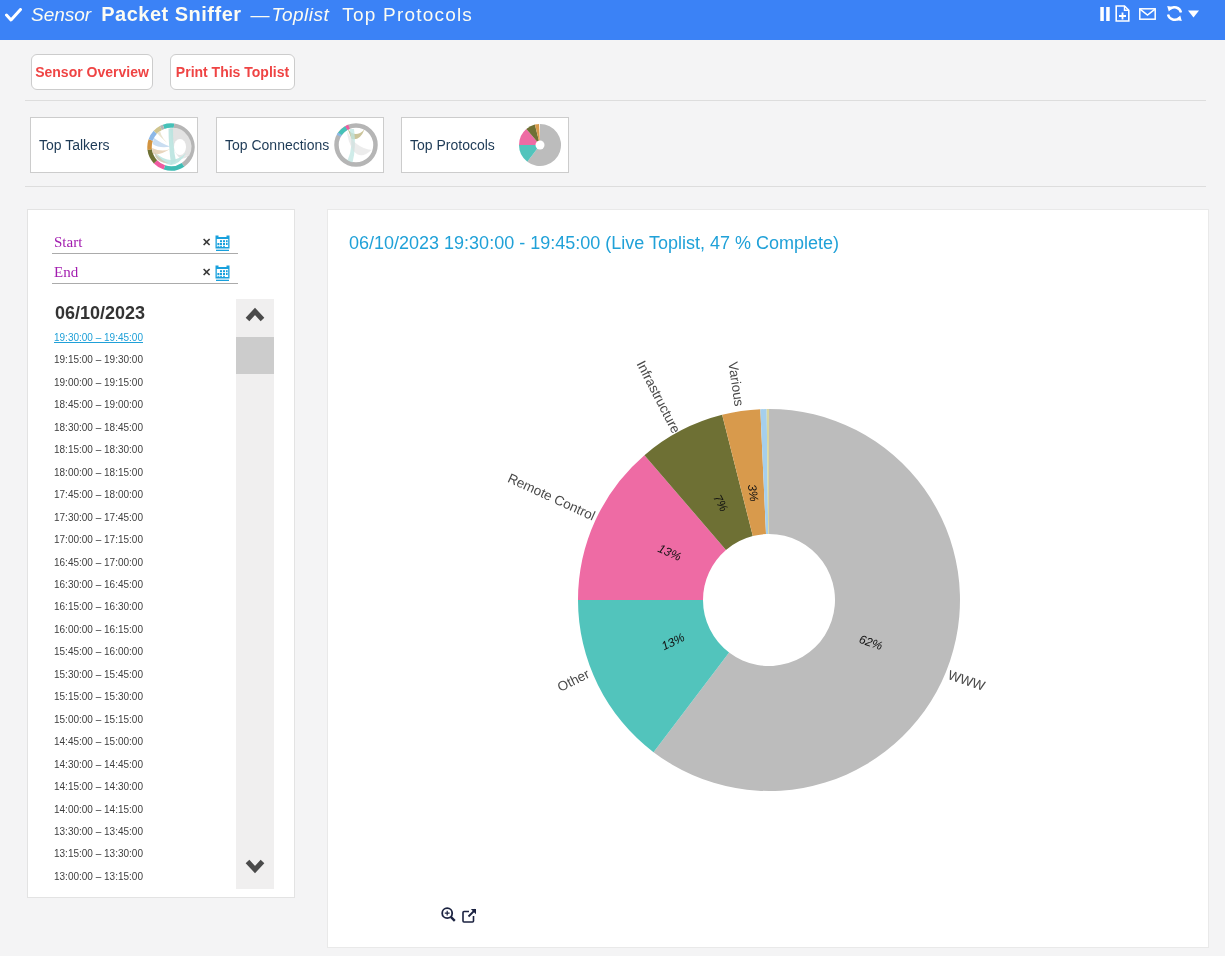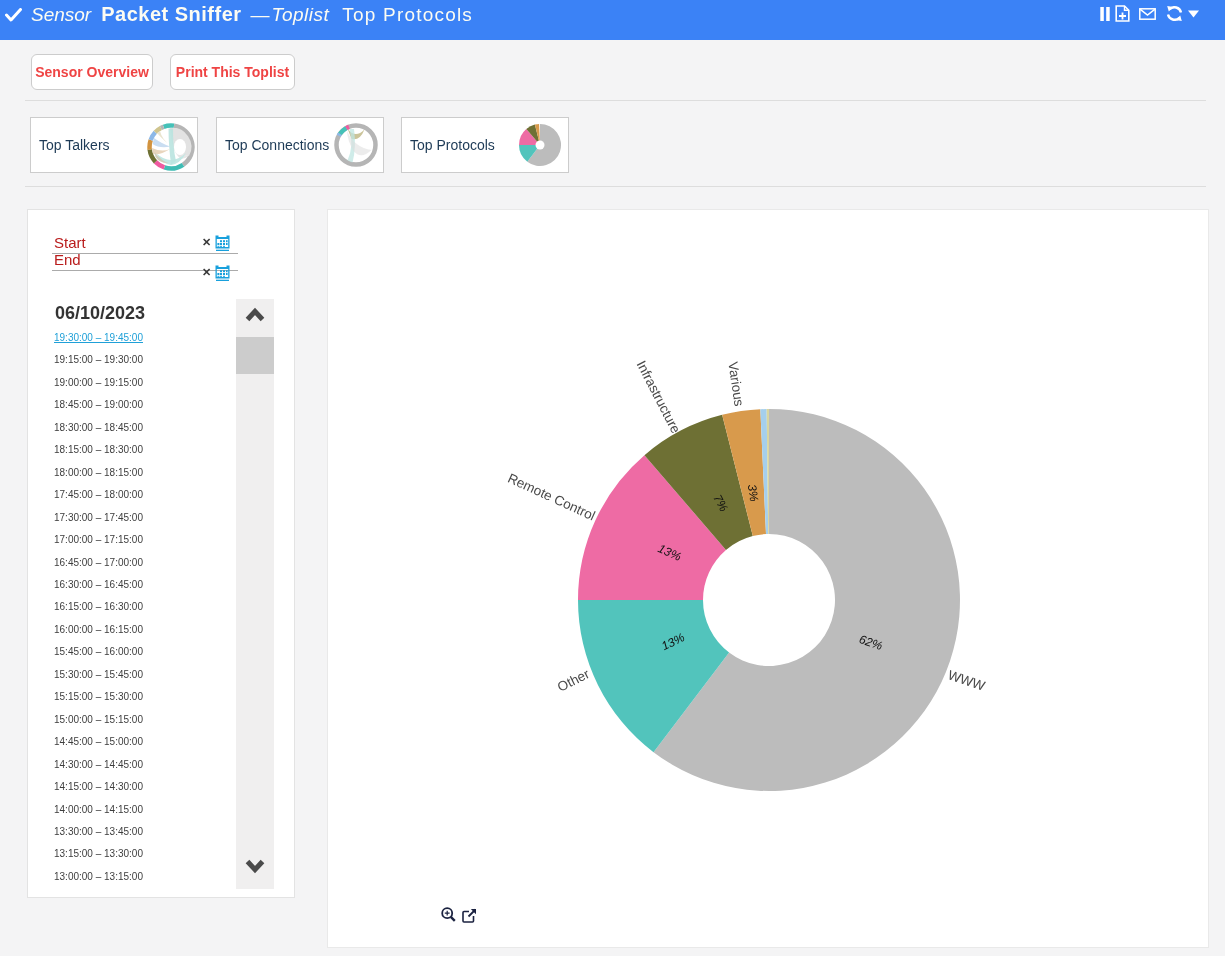--- a/index.html
+++ b/index.html
@@ -21,21 +21,21 @@
 
 .hr { position:absolute; left:25px; width:1181px; height:0; border-top:1px solid #ddd; }
 
 
 .tabcard { position:absolute; top:117px; height:56px; width:168px; background:#fff; border:1px solid #ccc; }
 .tabcard span { position:absolute; left:8px; top:0; height:54px; display:flex; align-items:center; font-size:14px; color:#1d3a56; }
 .tabcard svg.icn { position:absolute; top:50%; margin-top:-22px; }
 
 
 #leftpanel { position:absolute; left:27px; top:209px; width:268px; height:689px; background:#fff; border:1px solid #e3e3e3; }
-.inp { position:absolute; left:24px; width:186px; border-bottom:1px solid #ababab; color:#b91c1c; font-size:15px; }
+.inp { position:absolute; left:24px; width:186px; border-bottom:1px solid #ababab; color:#a21caf; font-size:15px;font-family:Liberation Serif, serif; }
 .inp .ph { position:absolute; left:2px; }
 .inpicons { position:absolute; display:flex; align-items:center; }
 .xclear { color:#3a3a3a; font-weight:bold; font-size:11px; margin-right:4px; }
 .datehead { position:absolute; left:27px; top:93px; font-size:18px; font-weight:bold; color:#333; }
 .tlist { position:absolute; left:26px; top:117px; font-size:10px; color:#3d3d3d; line-height:22.45px; white-space:nowrap; }
 .tlist .sel { color:#1fa0d8; text-decoration:underline; }
 
 
 .sbar { position:absolute; left:208px; top:89px; width:38px; height:590px; background:#f0efef; }
 .sthumb { position:absolute; left:0; top:38px; width:38px; height:37px; background:#ccc; }
@@ -159,21 +159,21 @@
             <rect x="5" y="9" width="2" height="2"></rect>
             <rect x="8" y="9" width="2" height="2"></rect>
             <rect x="11" y="9" width="1.6" height="2"></rect>
             <rect x="2.4" y="11.8" width="2" height="1"></rect>
             <rect x="5" y="11.8" width="2" height="1"></rect>
             <rect x="8" y="11.8" width="2" height="1"></rect>
           </g>
           <rect x="1" y="15.7" width="13" height="1.8" fill="#18a0dc"></rect>
         </svg>
     </div>
-    <div class="inp" style="top:41px; height:20px;">
+    <div class="inp" style="top:54px; height:20px;">
         <span class="ph">End</span>
       </div>
     <div class="inpicons" style="left:174px; top:54px;">
         <span class="xclear">✕</span>
       <svg width="15" height="17" viewBox="0 0 15 17">
           <path d="M0.5 1.5 h3 v1.5 h8 v-1.5 h3 v13 h-14 z M1.8 5 h11.4 v8 h-11.4 z" fill="#18a0dc" fill-rule="evenodd"></path>
           <g fill="#18a0dc">
             <rect x="5" y="6.2" width="2" height="2"></rect>
             <rect x="8" y="6.2" width="2" height="2"></rect>
             <rect x="11" y="6.2" width="1.6" height="2"></rect>
@@ -223,20 +223,21 @@
           <path d="M2.5 12.5 L10 4.5 L17.5 12.5" fill="none" stroke="#4a4a4a" stroke-width="5"></path>
         </svg>
       <div class="sthumb"></div>
       <svg width="20" height="16" viewBox="0 0 20 16" style="position:absolute;left:9px;top:559px">
           <path d="M2.5 3.5 L10 11.5 L17.5 3.5" fill="none" stroke="#4a4a4a" stroke-width="5"></path>
         </svg>
     </div>
   </div>
 
   <div id="chartpanel">
+    <div class="charttitle">06/10/2023 19:30:00 - 19:45:00 (Live Toplist, 47 % Complete)</div>
     <svg class="donut" width="880" height="737" viewBox="0 0 880 737">
       <path d="M441.00 199.00 A191 191 0 1 1 325.52 542.14 L401.10 442.57 A66 66 0 1 0 441.00 324.00 Z" fill="#bcbcbc"></path>
       <path d="M325.52 542.14 A191 191 0 0 1 250.00 390.00 L375.00 390.00 A66 66 0 0 0 401.10 442.57 Z" fill="#52c4bc"></path>
       <path d="M250.00 390.00 A191 191 0 0 1 316.45 245.20 L397.96 339.96 A66 66 0 0 0 375.00 390.00 Z" fill="#ee6ba4"></path>
       <path d="M316.45 245.20 A191 191 0 0 1 394.15 204.84 L424.81 326.02 A66 66 0 0 0 397.96 339.96 Z" fill="#6e7034"></path>
       <path d="M394.15 204.84 A191 191 0 0 1 432.34 199.20 L438.01 324.07 A66 66 0 0 0 424.81 326.02 Z" fill="#d89a4c"></path>
       <path d="M432.34 199.20 A191 191 0 0 1 438.67 199.01 L440.19 324.00 A66 66 0 0 0 438.01 324.07 Z" fill="#a5cfec"></path>
       <path d="M438.67 199.01 A191 191 0 0 1 441.00 199.00 L441.00 324.00 A66 66 0 0 0 440.19 324.00 Z" fill="#d9d6a0"></path>
       <text x="542.8" y="432.6" transform="rotate(18.6 542.8 432.6)" class="pct">62%</text>
       <text x="345.0" y="431.7" transform="rotate(-26.4 345.0 431.7)" class="pct">13%</text>

